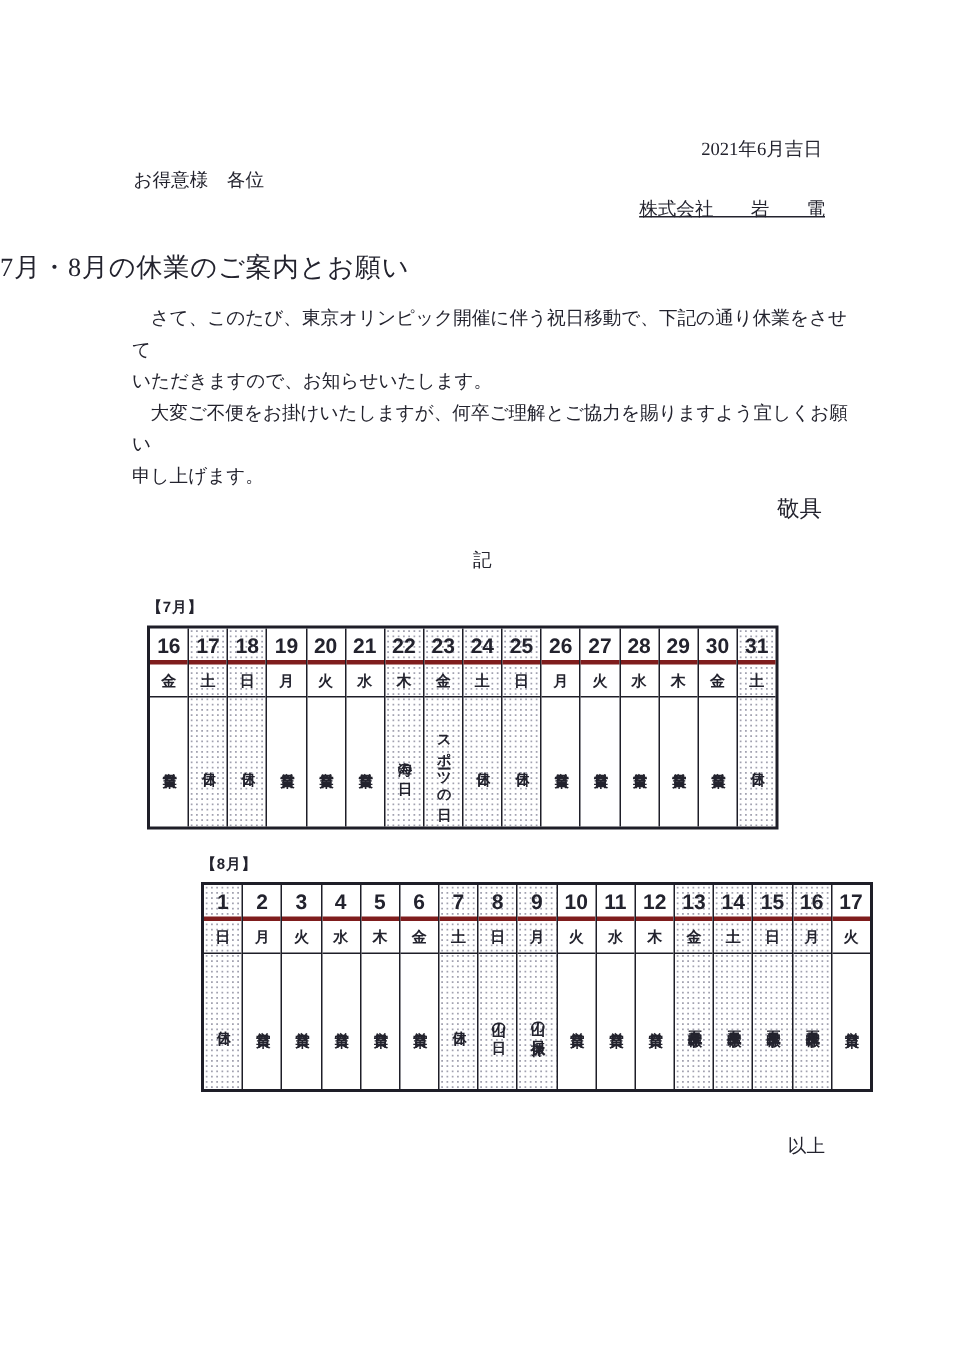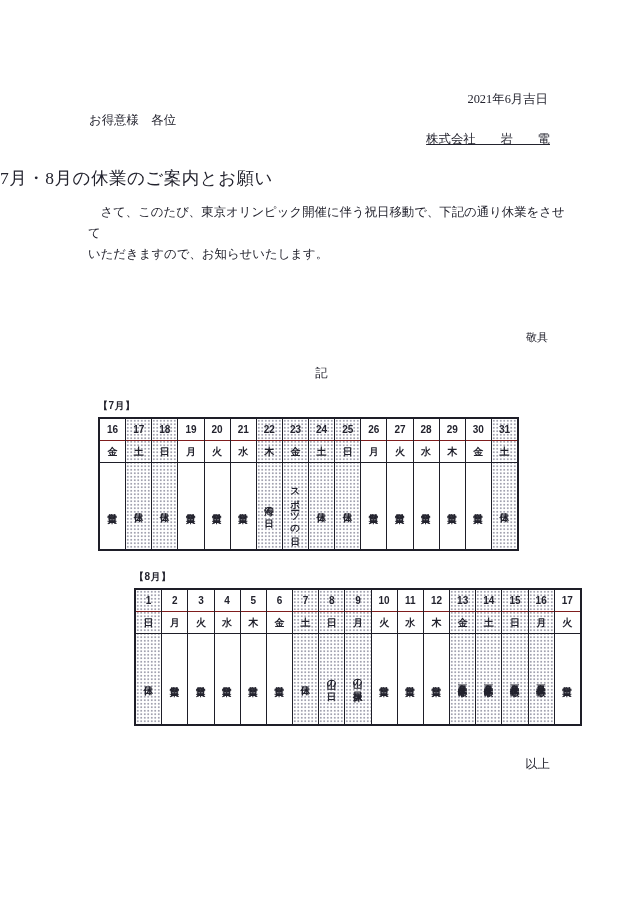--- a/index.html
+++ b/index.html
@@ -46,21 +46,21 @@
     top: 202px; left: 88px; width: 482px;
     font-size: 12.4px;
     line-height: 21px;
   }
   .body-text p {
     margin: 0;
     white-space: pre-line;
   }
   .closing {
     top: 330px; right: 95px;
-    font-size: 11px;
+    font-size: 15px;
     text-align: right;
   }
   .record-marker {
     top: 365px; left: 0; width: 643px;
     text-align: center;
     font-size: 12.4px;
   }
   .end-marker {
     top: 756px; right: 93px;
     font-size: 12.4px;
@@ -100,22 +100,22 @@
     background-size: 3.5px 3.5px;
   }
   .cell {
     display: flex;
     align-items: center;
     justify-content: center;
     font-weight: bold;
   }
   .cell.date {
     height: 21px;
-    border-bottom: 1px solid #7f1d1d;
-    font-size: 10px;
+    border-bottom: 3px solid #7f1d1d;
+    font-size: 14px;
   }
   .cell.day {
     height: 21px;
     border-bottom: 1px solid #1e1e28;
     font-size: 10px;
   }
   .cell.status {
     height: 86px;
     font-size: 9.5px;
   }
@@ -136,20 +136,22 @@
 
   <div class="abs recipient">お得意様　各位</div>
 
   <div class="abs company">株式会社　　岩　　電</div>
 
   <h1 class="abs doc-title">7月・8月の休業のご案内とお願い</h1>
 
   <div class="abs body-text">
     <p>　さて、このたび、東京オリンピック開催に伴う祝日移動で、下記の通り休業をさせて
 いただきますので、お知らせいたします。</p>
+    <p>　大変ご不便をお掛けいたしますが、何卒ご理解とご協力を賜りますよう宜しくお願い
+申し上げます。</p>
   </div>
 
   <div class="abs closing">敬具</div>
 
   <div class="abs record-marker">記</div>
 
   <div id="calendars">
       <div class="cal-block cal-july">
         <div class="cal-label">【7月】</div>
         <div class="cal-table">

